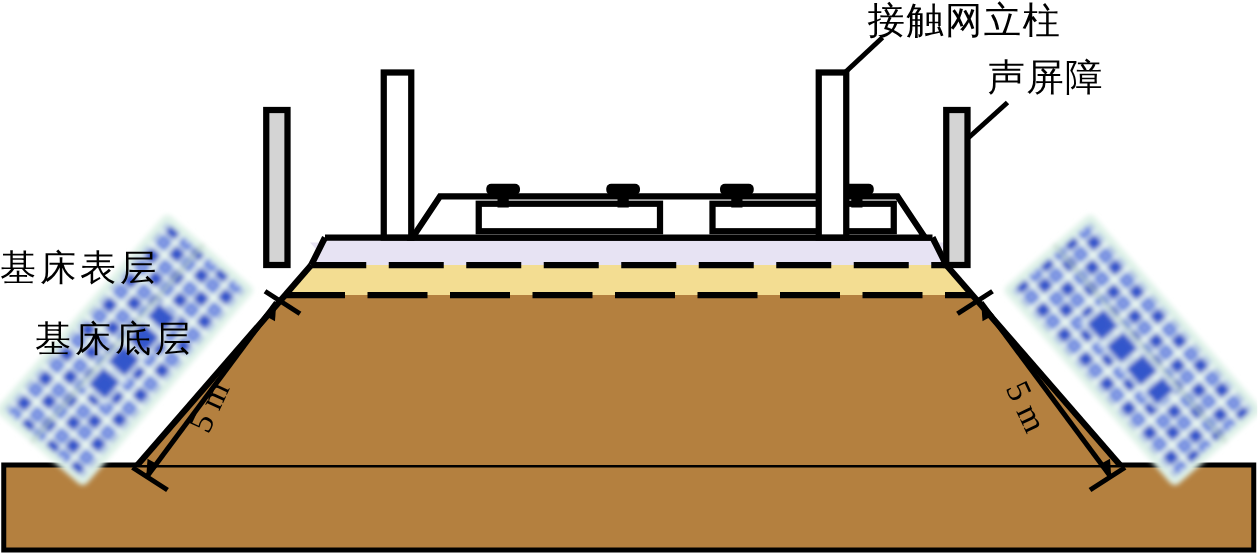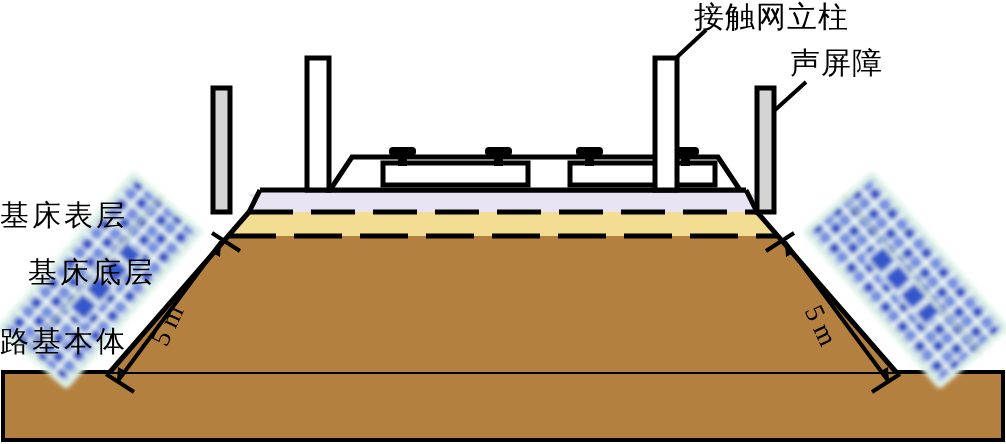--- a/index.html
+++ b/index.html
@@ -249,19 +249,18 @@
   </svg>
 
   <div class="cn-label" id="label-catenary">接触网立柱</div>
 
   <div class="cn-label" id="label-barrier">声屏障</div>
 
   <div class="layer-label" id="label-surface">基床表层</div>
 
   <div class="layer-label" id="label-bottom">基床底层</div>
 
-  <div class="layer-label" id="label-body">路基本体</div>
 
   <div class="dim-label" id="dim-left">5 m</div>
 
   <div class="dim-label" id="dim-right">5 m</div>
 
 </div>
 
 </body></html>

